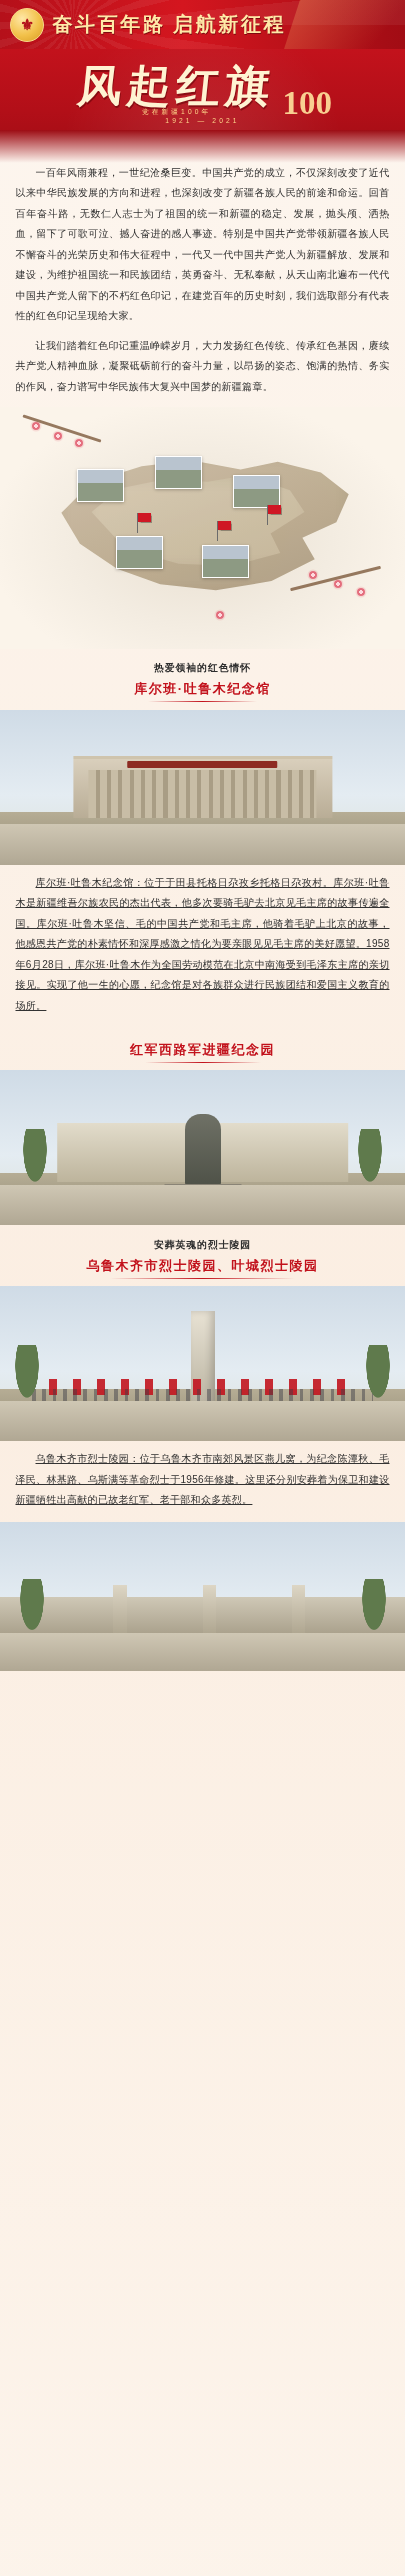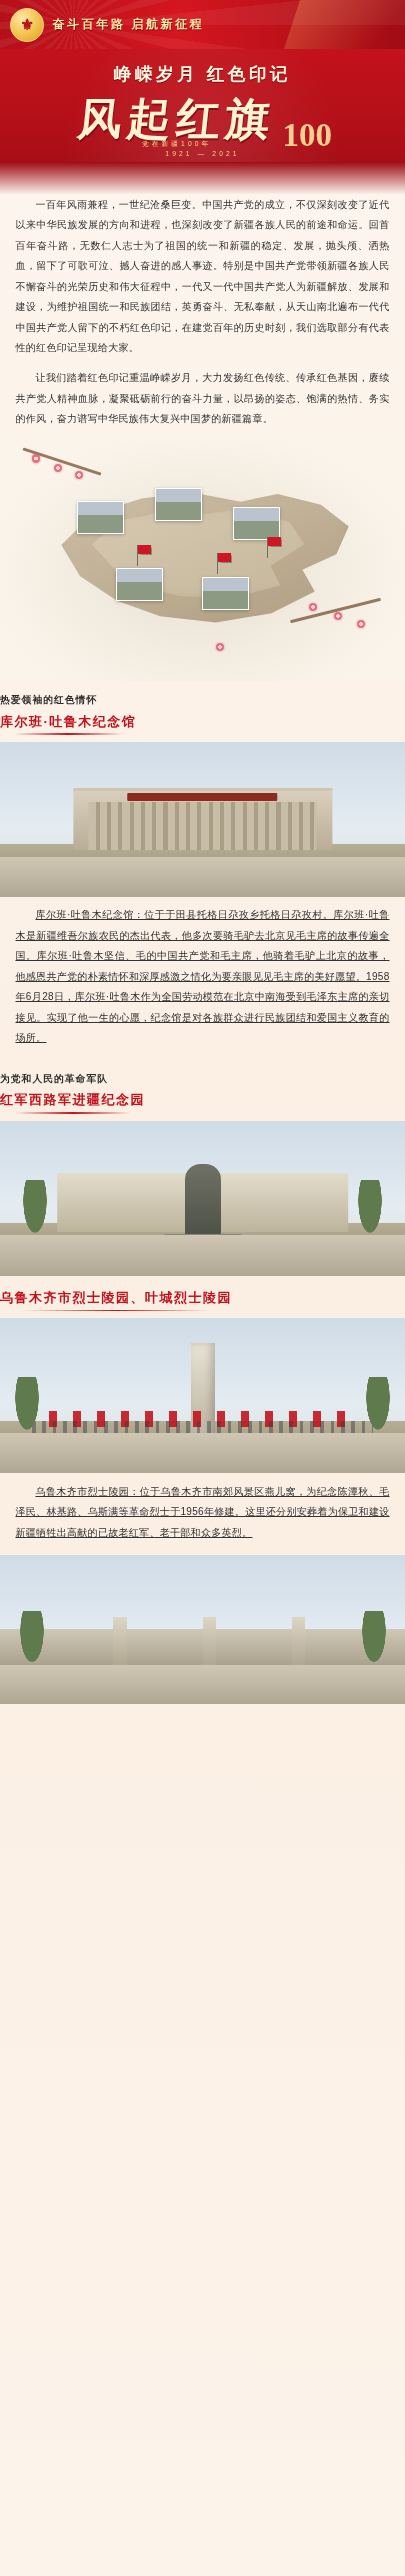--- a/index.html
+++ b/index.html
@@ -49,25 +49,26 @@
   .emblem .hs {
     color: #b3121b;
     font-size: 15.5px;
     line-height: 1;
     font-weight: bold;
     transform: translateY(-0.5px);
   }
   .banner-title {
     position: relative;
     color: #ffe9a8;
-    font-size: 12px;
+    font-size: 20px;
     letter-spacing: 2.6px;
     font-weight: bold;
     text-shadow: 0.5px 1px 0 #7d0a10;
     white-space: nowrap;
+    font-family: Liberation Serif, serif;
   }
   .banner .flagstripe {
     position: absolute; right: -20.6px; top: 0; bottom: 0; width: 134px;
     background: linear-gradient(115deg, rgba(255,210,120,.25), rgba(255,255,255,0) 70%);
     transform: skewX(-18deg);
   }
 
   
   .hero {
     position: relative;
@@ -206,20 +207,21 @@
     background: #cf1724;
     box-shadow: 0.5px 0.5px 1px rgba(0,0,0,.3);
   }
   .flagpin::after {
     content: ""; position: absolute; left: -1.5px; top: 0;
     width: 1.5px; height: 20.6px; background: #6b6b6b;
   }
 
   
   .sec-head {
+    text-align: center;
     margin: 13.4px 0 7.2px;
   }
   .sec-head .eyebrow {
     font-size: 9.8px;
     color: #2d2d2d;
     letter-spacing: 1px;
     margin-bottom: 5.2px;
     font-weight: bold;
   }
   .sec-head .main {
@@ -341,21 +343,20 @@
     <div class="rays"></div>
     <div class="emblem">
       <span class="hs">⚜</span>
     </div>
     <div class="banner-title">奋斗百年路 启航新征程</div>
     <div class="flagstripe"></div>
   </div>
 
   <div class="hero">
     <div class="halo"></div>
-    <div class="hero-title">峥嵘岁月 红色印记</div>
     <div class="calli-wrap">
       <div class="calli">风起红旗</div>
       <div class="calli-sub">党在新疆100年</div>
     </div>
     <div class="hundred">100</div>
     <div class="calli-sub">1921 — 2021</div>
     <div class="hero-fade"></div>
   </div>
 
   <div class="body-wrap">
@@ -411,36 +412,36 @@
       <div class="cols"></div>
     </div>
     <div class="plaza"></div>
   </div>
 
   <div class="caption-block">
     <p class="para">库尔班·吐鲁木纪念馆：位于于田县托格日尕孜乡托格日尕孜村。库尔班·吐鲁木是新疆维吾尔族农民的杰出代表，他多次要骑毛驴去北京见毛主席的故事传遍全国。库尔班·吐鲁木坚信、毛的中国共产党和毛主席，他骑着毛驴上北京的故事，他感恩共产党的朴素情怀和深厚感激之情化为要亲眼见见毛主席的美好愿望。1958年6月28日，库尔班·吐鲁木作为全国劳动模范在北京中南海受到毛泽东主席的亲切接见。实现了他一生的心愿，纪念馆是对各族群众进行民族团结和爱国主义教育的场所。</p>
   </div>
 
   <div class="sec-head">
-    <div class="eyebrow">为党和人民的革命军队</div>
     <div class="main">红军西路军进疆纪念园</div>
   </div>
 
   <div class="photo ph-sky" style="height:155px;">
     <div class="ph-ground"></div>
     <div class="memorial-hall"></div>
     <div class="statue"></div>
     <div class="pedestal"></div>
     <div class="tree" style="left:20.6px;"></div>
     <div class="tree" style="right:20.6px;"></div>
     <div class="plaza"></div>
   </div>
 
 
   <div class="sec-head">
+    <div class="eyebrow">安葬英魂的烈士陵园</div>
     <div class="main">乌鲁木齐市烈士陵园、叶城烈士陵园</div>
   </div>
 
   <div class="photo ph-sky" style="height:155px;">
     <div class="ph-ground"></div>
     <div class="monument"></div>
     <div class="redflags"></div>
     <div class="crowd"></div>
     <div class="tree" style="left:13.4px;"></div>
     <div class="tree" style="right:13.4px;"></div>

